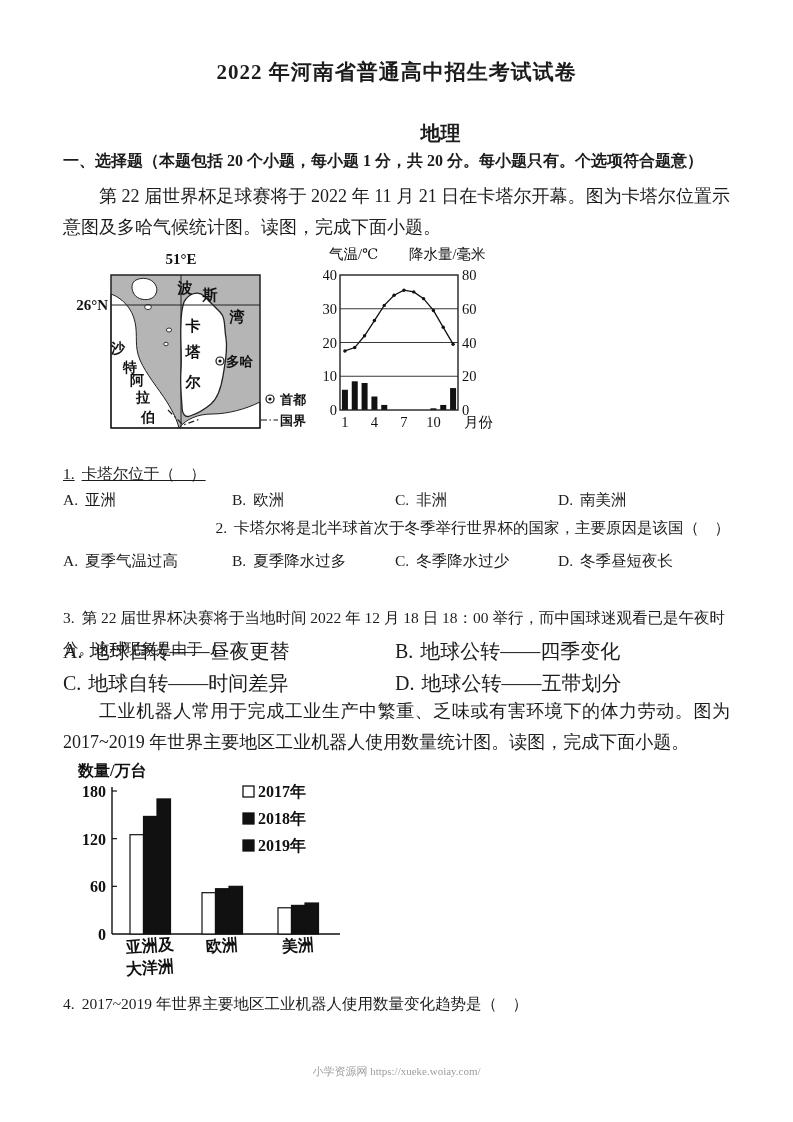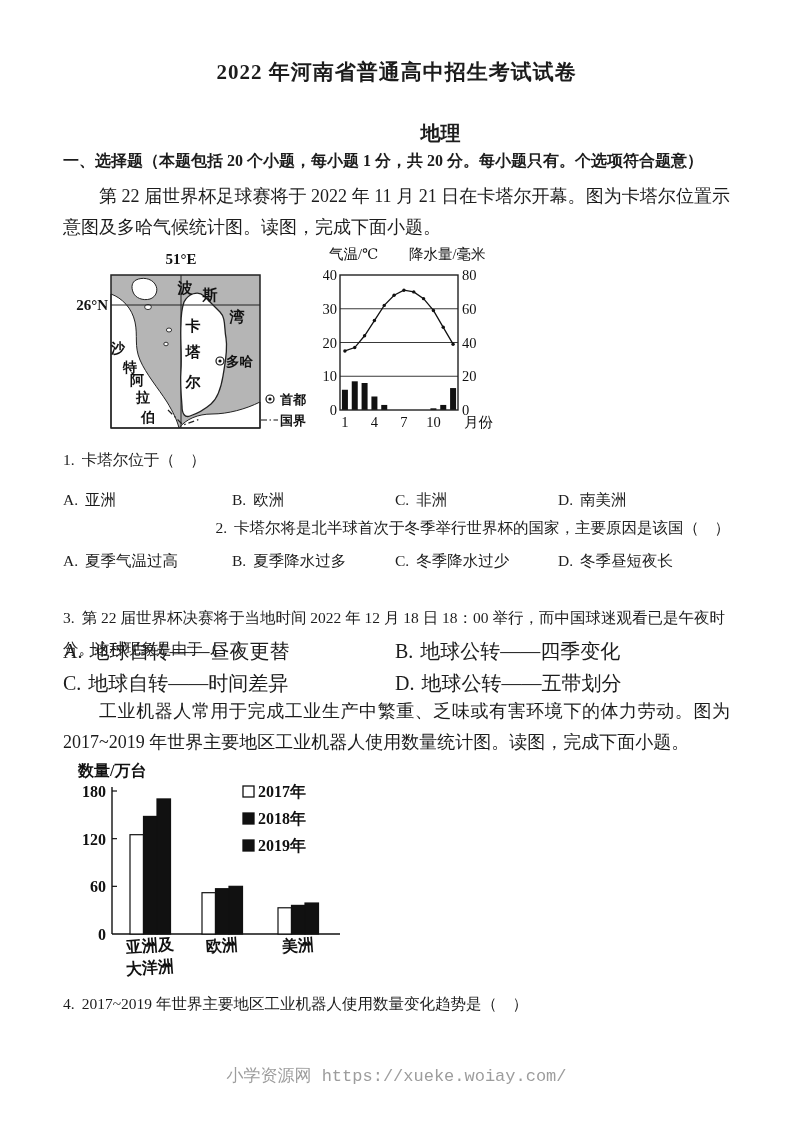--- a/index.html
+++ b/index.html
@@ -15,22 +15,22 @@
   .opts4{left:63px;width:690px;display:grid;grid-template-columns:169px 163px 163px 1fr;font-size:15.5px;line-height:31px;}
   .opts2{left:63px;width:690px;display:grid;grid-template-columns:332px 1fr;font-size:20px;line-height:31px;row-gap:1px;}
   .olab{margin-right:7px;}
   svg text{font-family:"Liberation Serif","DejaVu Serif",serif;}
   .mt{font-size:15px;font-weight:bold;fill:#111;}
   .mts{font-size:14px;font-weight:bold;fill:#111;}
   .mtd{font-size:13.5px;font-weight:bold;fill:#111;}
   .mtl{font-size:13px;font-weight:bold;fill:#111;}
   .ct{font-size:14.5px;fill:#111;}
   .rt{font-size:16px;fill:#111;}
-  .footer{left:0;width:793px;text-align:center;font-size:17px;color:#9d9d9d;
-          font-family:Liberation Mono, monospace;}
+  .footer{left:0;width:793px;text-align:center;font-size:11px;color:#9d9d9d;
+          font-family:Liberation Serif, serif;}
 </style>
 </head>
 <body>
 
 <div class="page">
 
   <div class="abs title" style="top:58px;">2022 年河南省普通高中招生考试试卷</div>
   <div class="abs subject" style="top:120px;padding-left:44px;">地理</div>
   <div class="abs section" style="top:149px;">一、选择题（本题包括 20 个小题，每小题 1 分，共 20 分。每小题只有。个选项符合题意）</div>
   <div class="abs para" style="top:181px;">第 22 届世界杯足球赛将于 2022 年 11 月 21 日在卡塔尔开幕。图为卡塔尔位置示意图及多哈气候统计图。读图，完成下面小题。</div>
@@ -109,21 +109,21 @@
       <text x="139" y="39" class="ct">80</text>
       <text x="6" y="18" class="ct">气温/℃</text>
       <text x="86" y="18" class="ct">降水量/毫米</text>
       <text x="21.916666666666668" y="186" text-anchor="middle" class="ct">1</text>
       <text x="51.41666666666667" y="186" text-anchor="middle" class="ct">4</text>
       <text x="80.91666666666667" y="186" text-anchor="middle" class="ct">7</text>
       <text x="110.41666666666667" y="186" text-anchor="middle" class="ct">10</text>
       <text x="141" y="186" class="ct">月份</text>
     </svg>
 
-  <div class="abs qrow" style="top:444px;">
+  <div class="abs qrow" style="top:458px;text-decoration:underline;">
     <span class="qnum">1.</span><span>卡塔尔位于（　）</span>
   </div>
   <div class="abs opts4" style="top:484px;">
     <div><span class="olab">A.</span><span>亚洲</span></div>
     <div><span class="olab">B.</span><span>欧洲</span></div>
     <div><span class="olab">C.</span><span>非洲</span></div>
     <div><span class="olab">D.</span><span>南美洲</span></div>
   </div>
 
   <div class="abs qrow" style="top:512px;text-align:right;">

